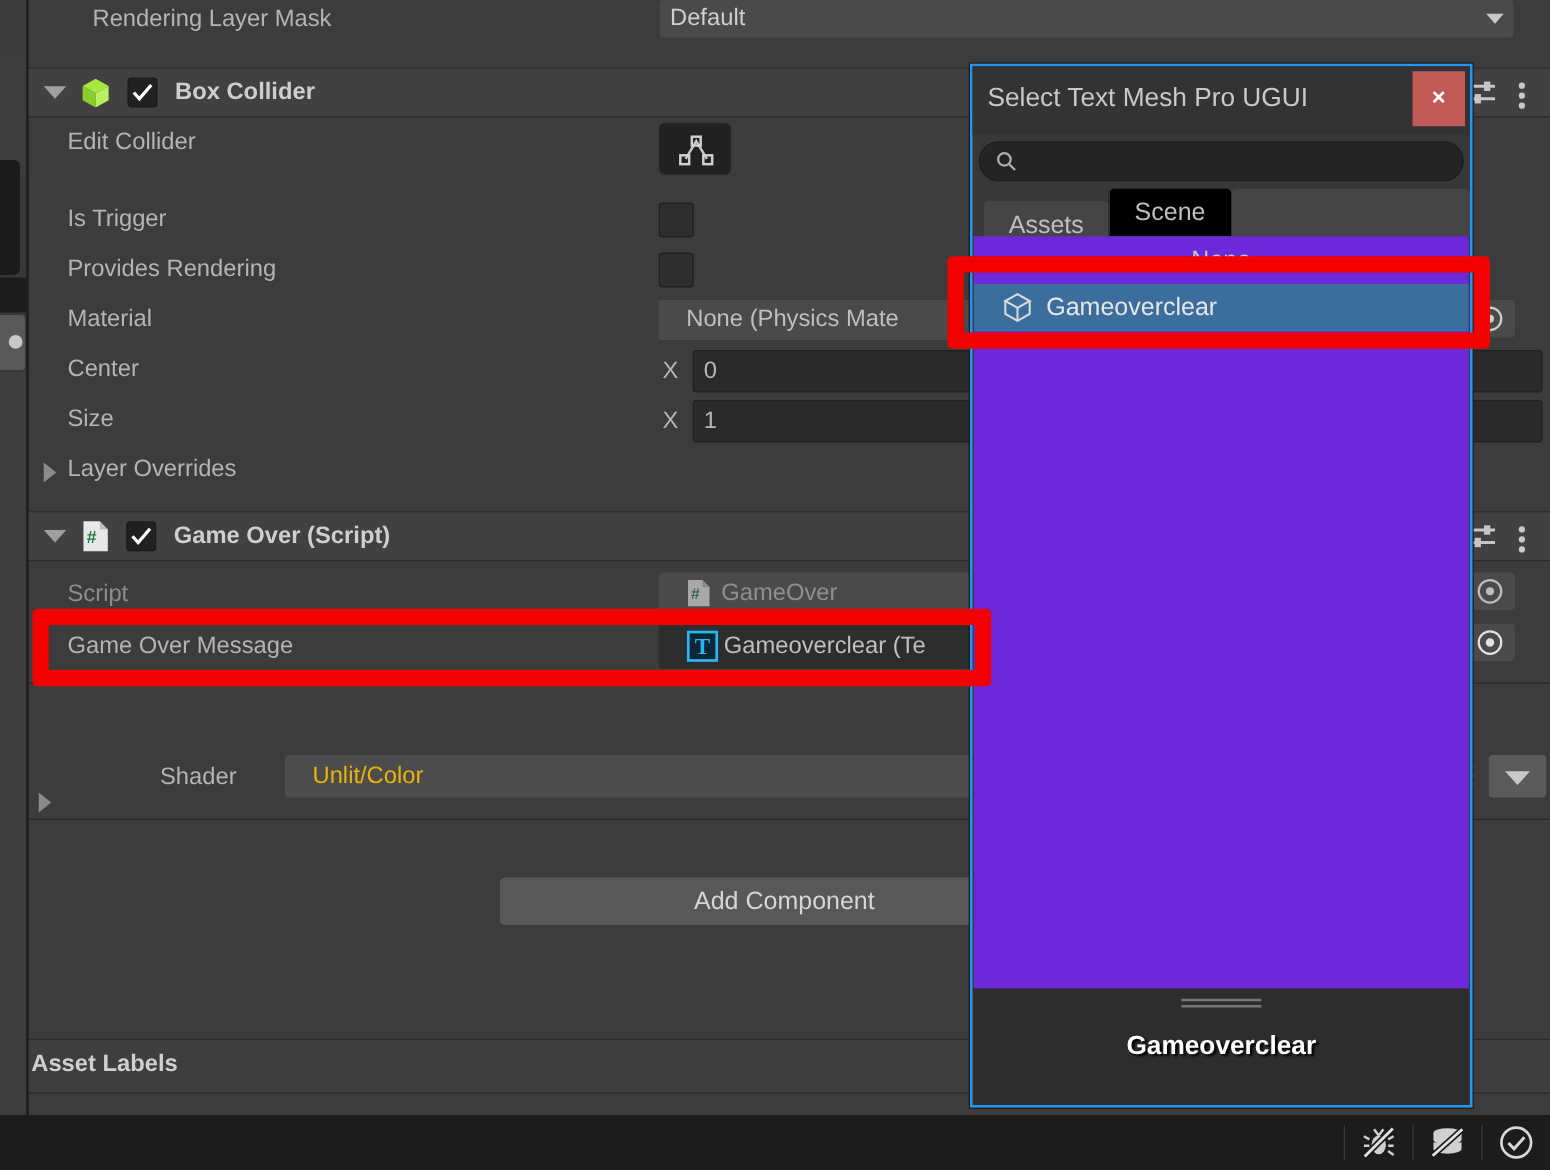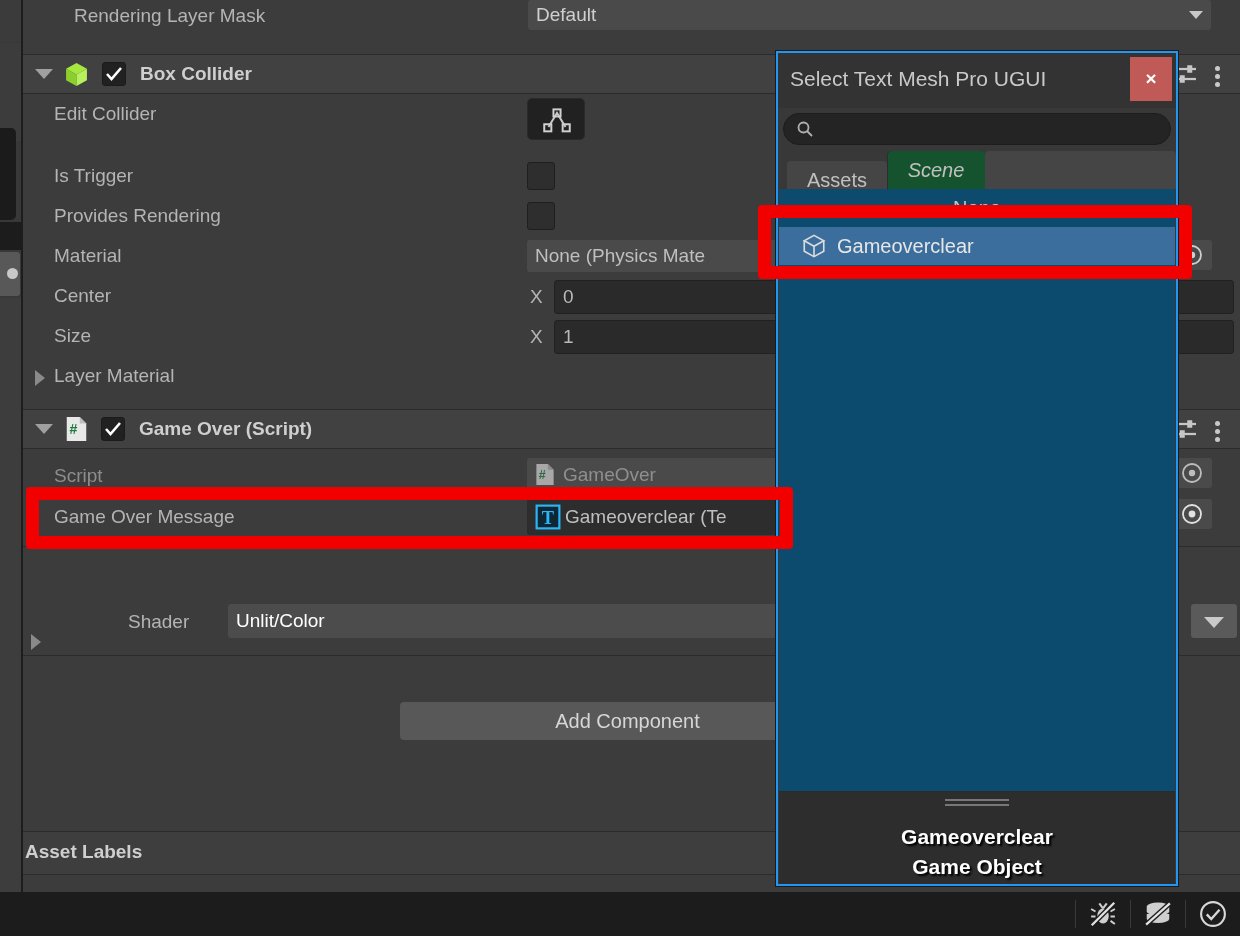--- a/index.html
+++ b/index.html
@@ -73,21 +73,21 @@
     position:absolute; background:#212121; border-radius:5px; border:1px solid #2a2a2a;
   }
   .toggle-box { position:absolute; width:28px; height:28px; background:#2e2e2e; border:1px solid #1f1f1f; border-radius:3px; }
   .txtfield {
     position:absolute; background:#2a2a2a; border:1px solid #212121; border-radius:3px;
     display:flex; align-items:center; padding-left:8px; color:#b9b9b9; font-size:19px;
     overflow:hidden; white-space:nowrap;
   }
   .objfield {
     position:absolute; background:#4a4a4a; border-radius:3px; display:flex; align-items:center;
-    padding-left:8px; color:#bfbfbf; font-size:19px; overflow:hidden; white-space:nowrap;
+    padding-left:22px; color:#bfbfbf; font-size:19px; overflow:hidden; white-space:nowrap;
   }
   .axis { position:absolute; color:#b4b4b4; font-size:19px; }
   .picker {
     position:absolute; width:40px; height:30px; background:#4a4a4a; border-radius:0 3px 3px 0;
     display:flex; align-items:center; justify-content:center;
   }
 
   
   .addcomp {
     position:absolute; left:377px; top:702px; width:455px; height:38px;
@@ -119,21 +119,21 @@
   }
   .tab {
     position:absolute; top:0; height:38px; display:flex; align-items:center; justify-content:center;
     font-size:20px; color:#c0c0c0;
   }
   .tab.inactive { background:#454545; border-radius:4px 4px 0 0;margin-top:10px; }
   .tab.active { background:#383838; border-radius:4px 4px 0 0; box-shadow: 1px 0 0 #2d2d2d inset; }
   .tab-trough { position:absolute; left:0; top:98px; width:398px; height:38px; }
   .tab-rest { position:absolute; left:207px; top:0; width:191px; height:38px; background:#454545; border-radius:4px 4px 0 0; }
 
-  .dlg-list { position:absolute; left:1px; top:136px; width:396px; height:602px; background:#0c4a6e; overflow:hidden; }
+  .dlg-list { position:absolute; left:1px; top:136px; width:396px; height:602px; background:#6d28d9; overflow:hidden; }
   .litem { position:absolute; left:0; width:396px; height:38px; display:flex; align-items:center; }
   .litem.none { justify-content:center; color:#c4c4c4; font-size:20px; }
   .litem.sel { background:#3b6e9c; }
   .litem .gico { width:26px;height:26px;margin-left:22px;flex:none; }
   .litem .lname { margin-left:10px; color:#e6e6e6; font-size:20px; }
 
   .dlg-preview { position:absolute; left:1px; top:738px; width:396px; height:93px; background:#2d2d2d; border-top:1px solid #2a2a2a; }
   .grip { position:absolute; left:50%; transform:translateX(-50%); top:7px; width:64px; }
   .grip i { display:block; height:2px; background:#777; margin-bottom:3px; }
   .pv-text { position:absolute; left:0; top:30px; width:396px; text-align:center; font-weight:bold; font-size:21px; color:#ffffff; line-height:30px; text-shadow:2px 2px 2px #000; }
@@ -253,21 +253,21 @@
       <span class="axis" style="left:507px; top:10px;">X</span>
       <span class="txtfield" style="left:531px; top:4px; width:250px; height:34px;">
         <span>1</span>
       </span>
       <span class="axis" style="left:789px; top:10px;">Y</span>
       <span class="txtfield" style="left:1096px; top:4px; width:115px; height:34px;"></span>
     </div>
 
     <div class="prow" style="top:356px;">
       <span class="foldout closed" style="position:absolute;left:12px;top:14px;margin:0;"></span>
-      <span class="label" style="position:absolute;left:31px;top:9px;">Layer Material</span>
+      <span class="label" style="position:absolute;left:31px;top:9px;">Layer Overrides</span>
     </div>
     <div class="hr" style="top:409px;"></div>
 
     <div class="comp-head" style="top:410px;">
       <span class="foldout"></span>
       <span class="comp-icon-script">
         <svg width="23" height="26" viewBox="0 0 20 24">
           <path d="M1 1 H13 L19 7 V23 H1 Z" fill="#e8e8e8"></path>
           <path d="M13 1 L19 7 H13 Z" fill="#bdbdbd"></path>
           <text x="3.5" y="17" font-family="Liberation Sans, sans-serif" font-size="13" font-weight="bold" fill="#1f7a3f">#</text>
@@ -334,21 +334,21 @@
             <circle cx="12" cy="12" r="3.4" fill="#e2e2e2"></circle>
           </svg>
       </span>
     </div>
     <div class="hr" style="top:546px;"></div>
 
 
     <div class="prow" style="top:602px;">
       <span class="label" style="position:absolute;left:105px;top:9px;">Shader</span>
       <span class="objfield" style="left:205px; top:2px; width:946px; height:34px; background:#4c4c4c;">
-        <span style="color:#ffffff;">Unlit/Color</span>
+        <span style="color:#eab308;">Unlit/Color</span>
       </span>
       <span style="position:absolute; left:1145px; top:5px; width:14px; height:28px;">
         <svg width="14" height="28" viewBox="0 0 14 28">
           <rect x="0" y="5" width="11" height="2.4" fill="#c0c0c0"></rect>
           <rect x="0" y="12" width="11" height="2.4" fill="#c0c0c0"></rect>
           <rect x="0" y="19" width="11" height="2.4" fill="#c0c0c0"></rect>
         </svg>
       </span>
       <span style="position:absolute; left:1168px; top:2px; width:46px; height:34px; background:#5a5a5a; border-radius:3px;">
         <span style="position:absolute; left:13px; top:13px; width:0;height:0;border-left:10px solid transparent;border-right:10px solid transparent;border-top:11px solid #cacaca;"></span>
@@ -385,21 +385,21 @@
           </svg>
       </span>
       <input type="text" style="background: transparent; border: none; outline: none; color: rgb(201, 201, 201); font-size: 18px; font-family: &quot;Liberation Sans&quot;, sans-serif; width: 330px;" placeholder="">
     </div>
 
     <div class="tab-trough">
       <div class="tab-rest"></div>
       <div class="tab inactive" style="left:9px; width:100px;">
         <span>Assets</span>
       </div>
-      <div class="tab active" style="left:109px; width:98px; background:#14532d;font-style:italic;">
+      <div class="tab active" style="left:109px; width:98px; background:#000000;">
         <span>Scene</span>
       </div>
     </div>
 
     <div class="dlg-list">
       <div class="litem none" style="top:0;">
         <span>None</span>
       </div>
       <div class="litem sel" style="top:38px;">
         <span class="gico">
@@ -413,21 +413,20 @@
       </div>
     </div>
 
     <div class="dlg-preview">
       <div class="grip">
           <i></i>
           <i></i>
         </div>
       <div class="pv-text">
         <div>Gameoverclear</div>
-        <div>Game Object</div>
       </div>
     </div>
   </div>
 
   <div class="anno" style="left:758px; top:205px; width:434px; height:74px;"></div>
   <div class="anno" style="left:26px; top:487px; width:767px; height:62px;"></div>
 
   <div class="statusbar">
     <span class="sb-sep"></span>
     <span class="sb-ico">

